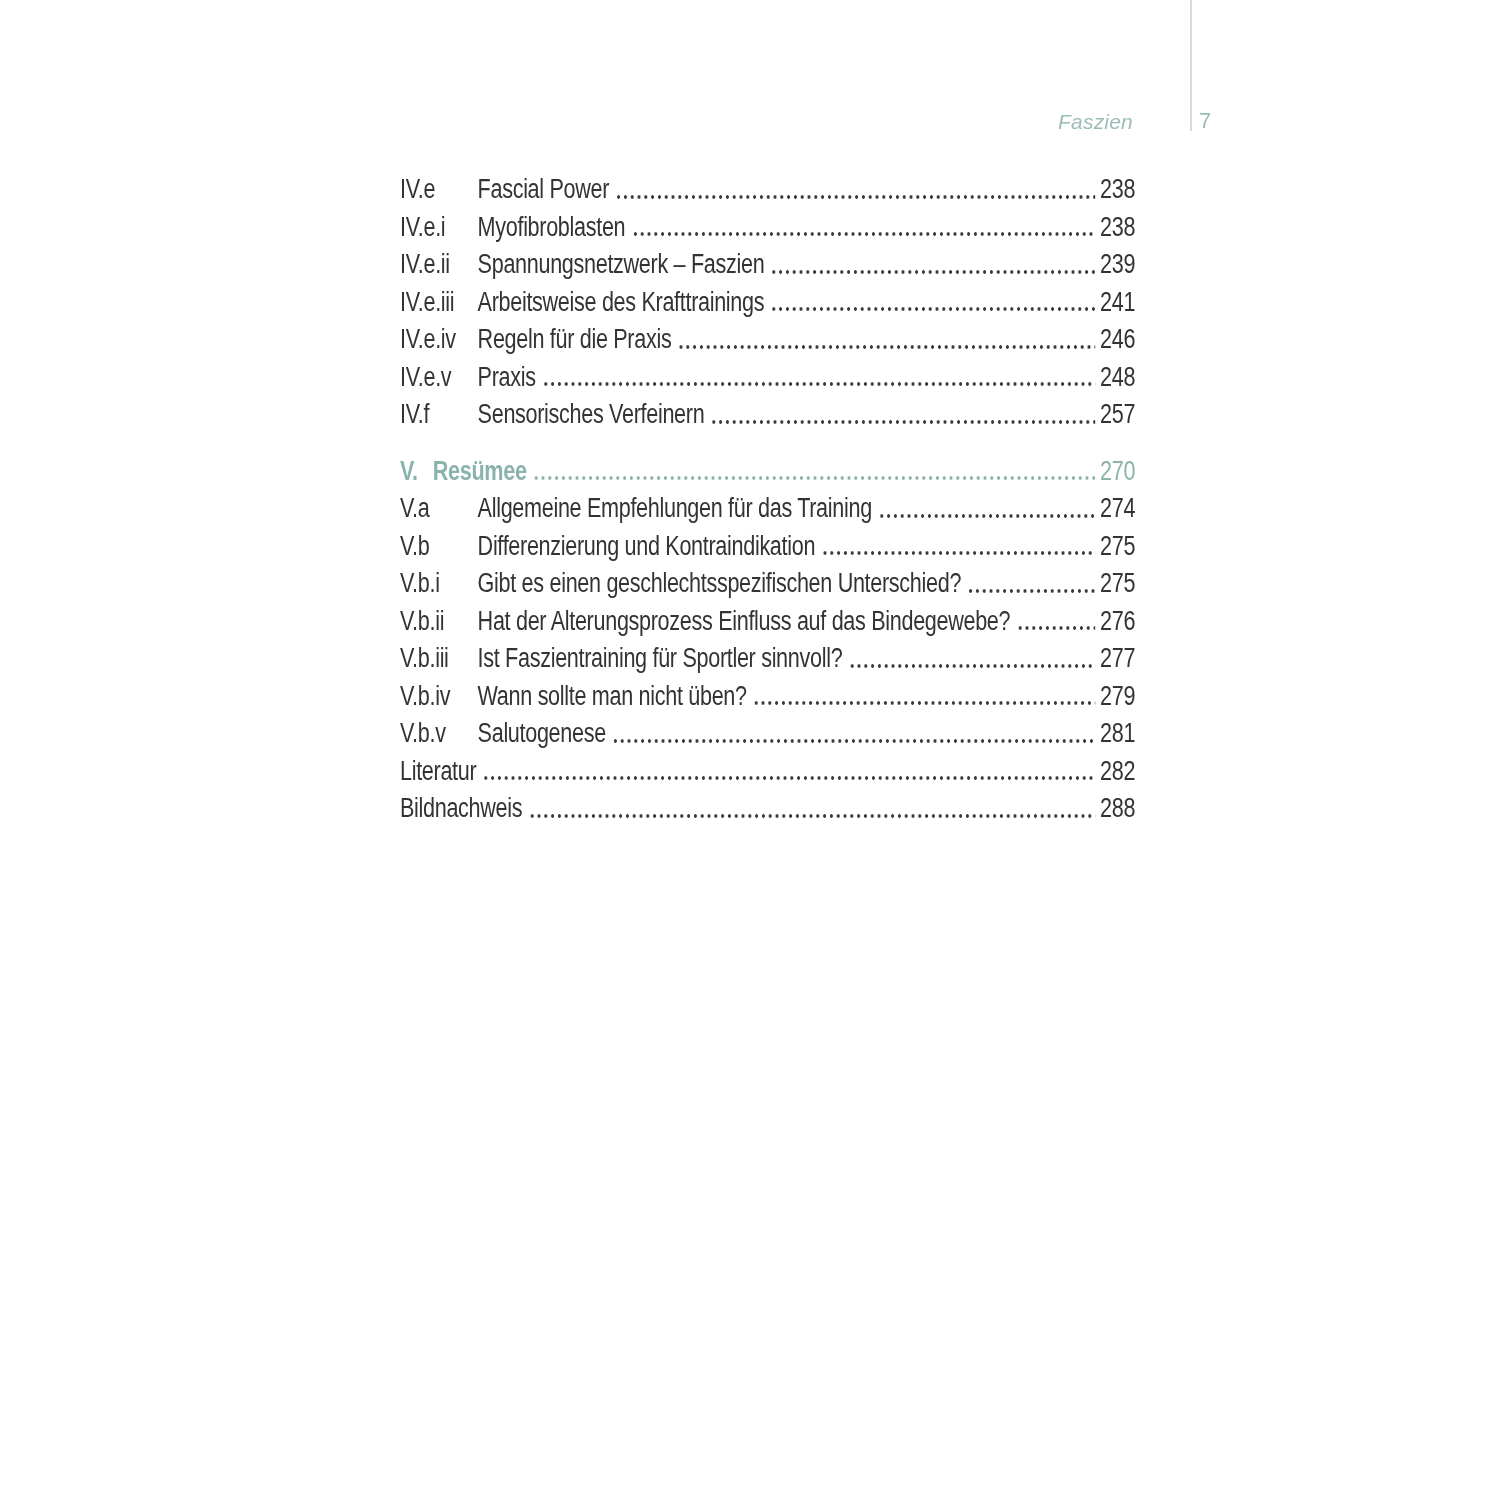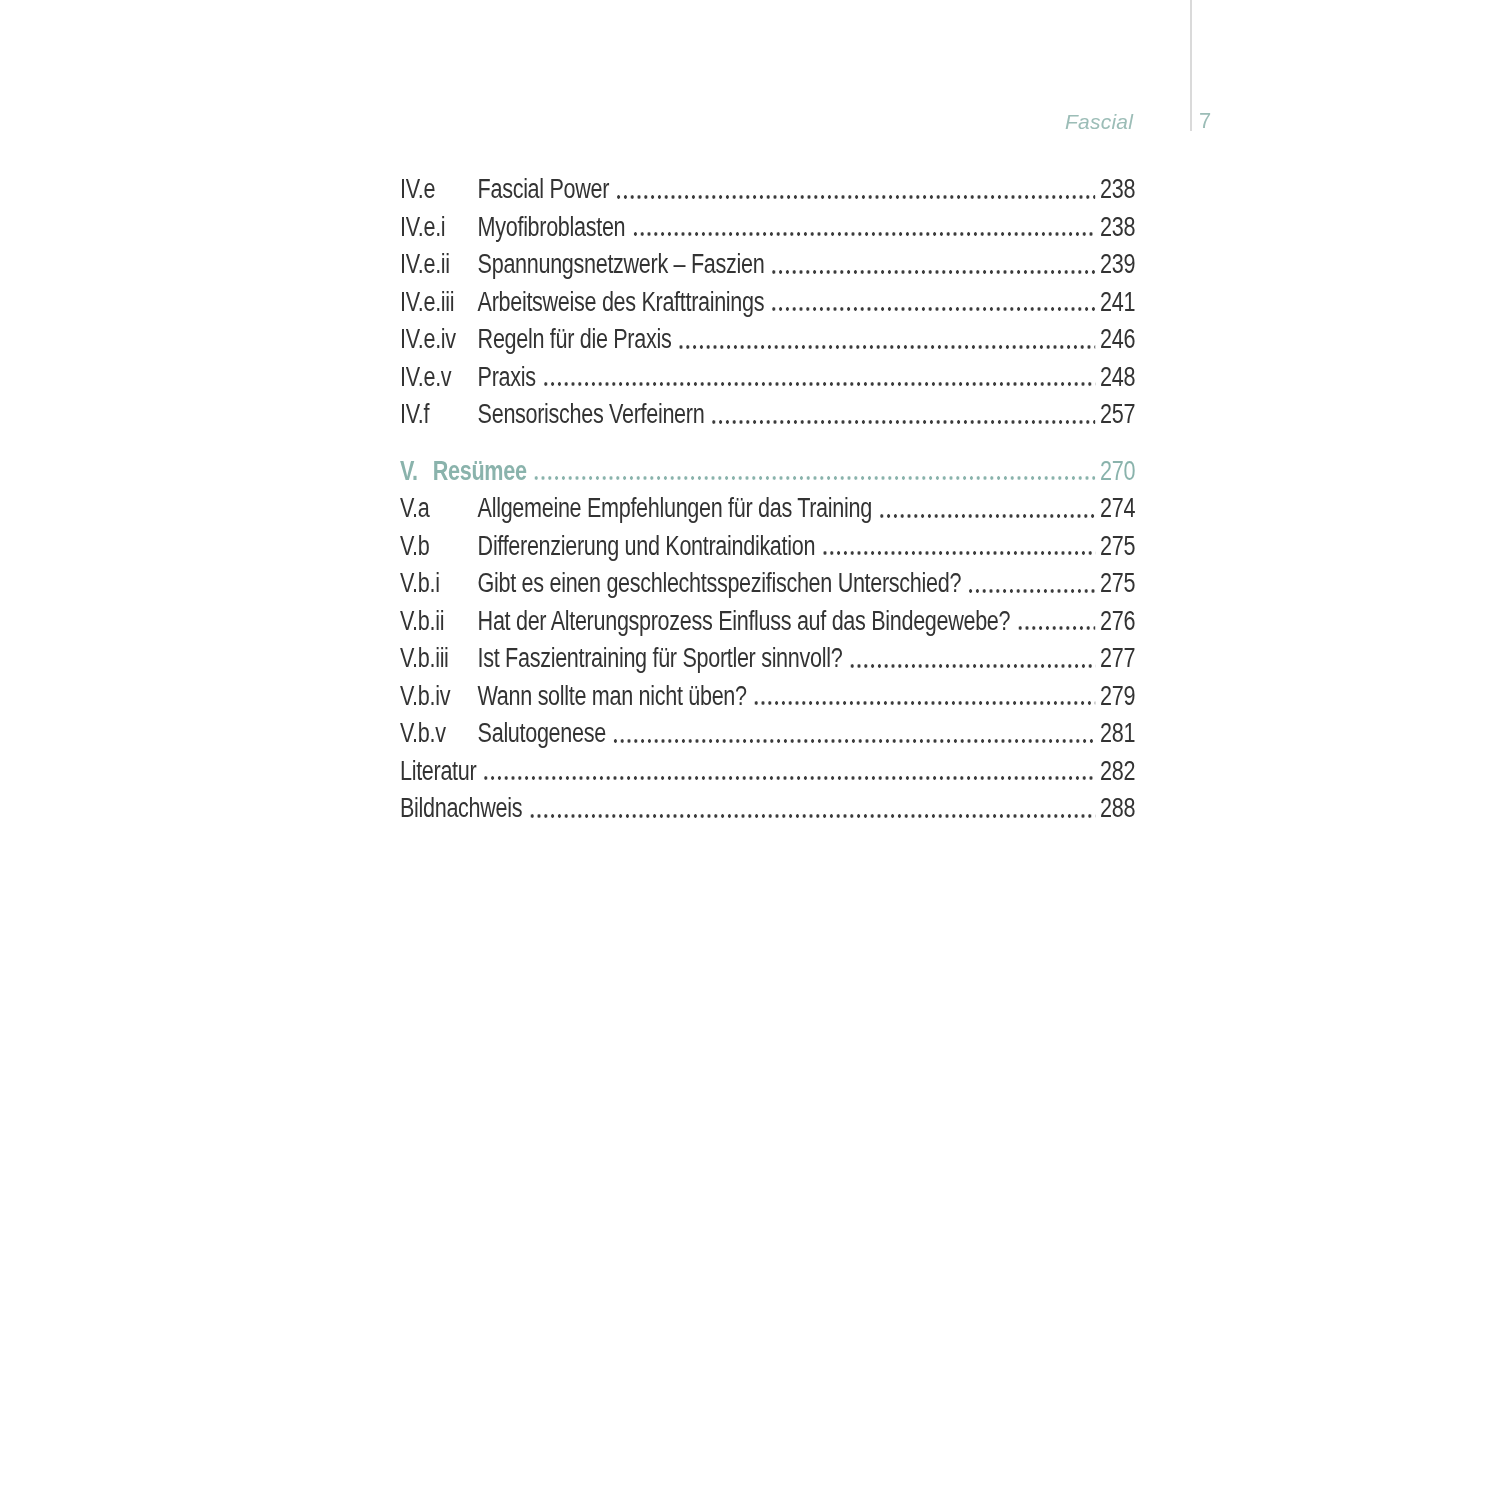--- a/index.html
+++ b/index.html
@@ -89,21 +89,21 @@
   .row.section .label,
   .row.section .title { color: var(--accent, #8ab3ac); font-weight: 700; }
   .row.section .pg    { color: var(--accent, #8ab3ac); }
   .row.section .leader { --dot: var(--accent, #8ab3ac); }
 </style>
 </head>
 <body style="--text: #333333; --accent: #8ab3ac; --header-accent: #9cbdb7; --rule: #dadada; --dotcol: #3b3b3b;">
 
 <div class="sheet">
 
-  <span class="running-title">Fascial</span>
+  <span class="running-title">Faszien</span>
 
   <div class="head-rule"></div>
 
   <span class="folio">7</span>
 
   <main class="toc" id="toc">
   <div class="row sub">
     <span class="label">IV.e</span>
     <span class="title">Fascial Power</span>
     <span class="leader"></span>

